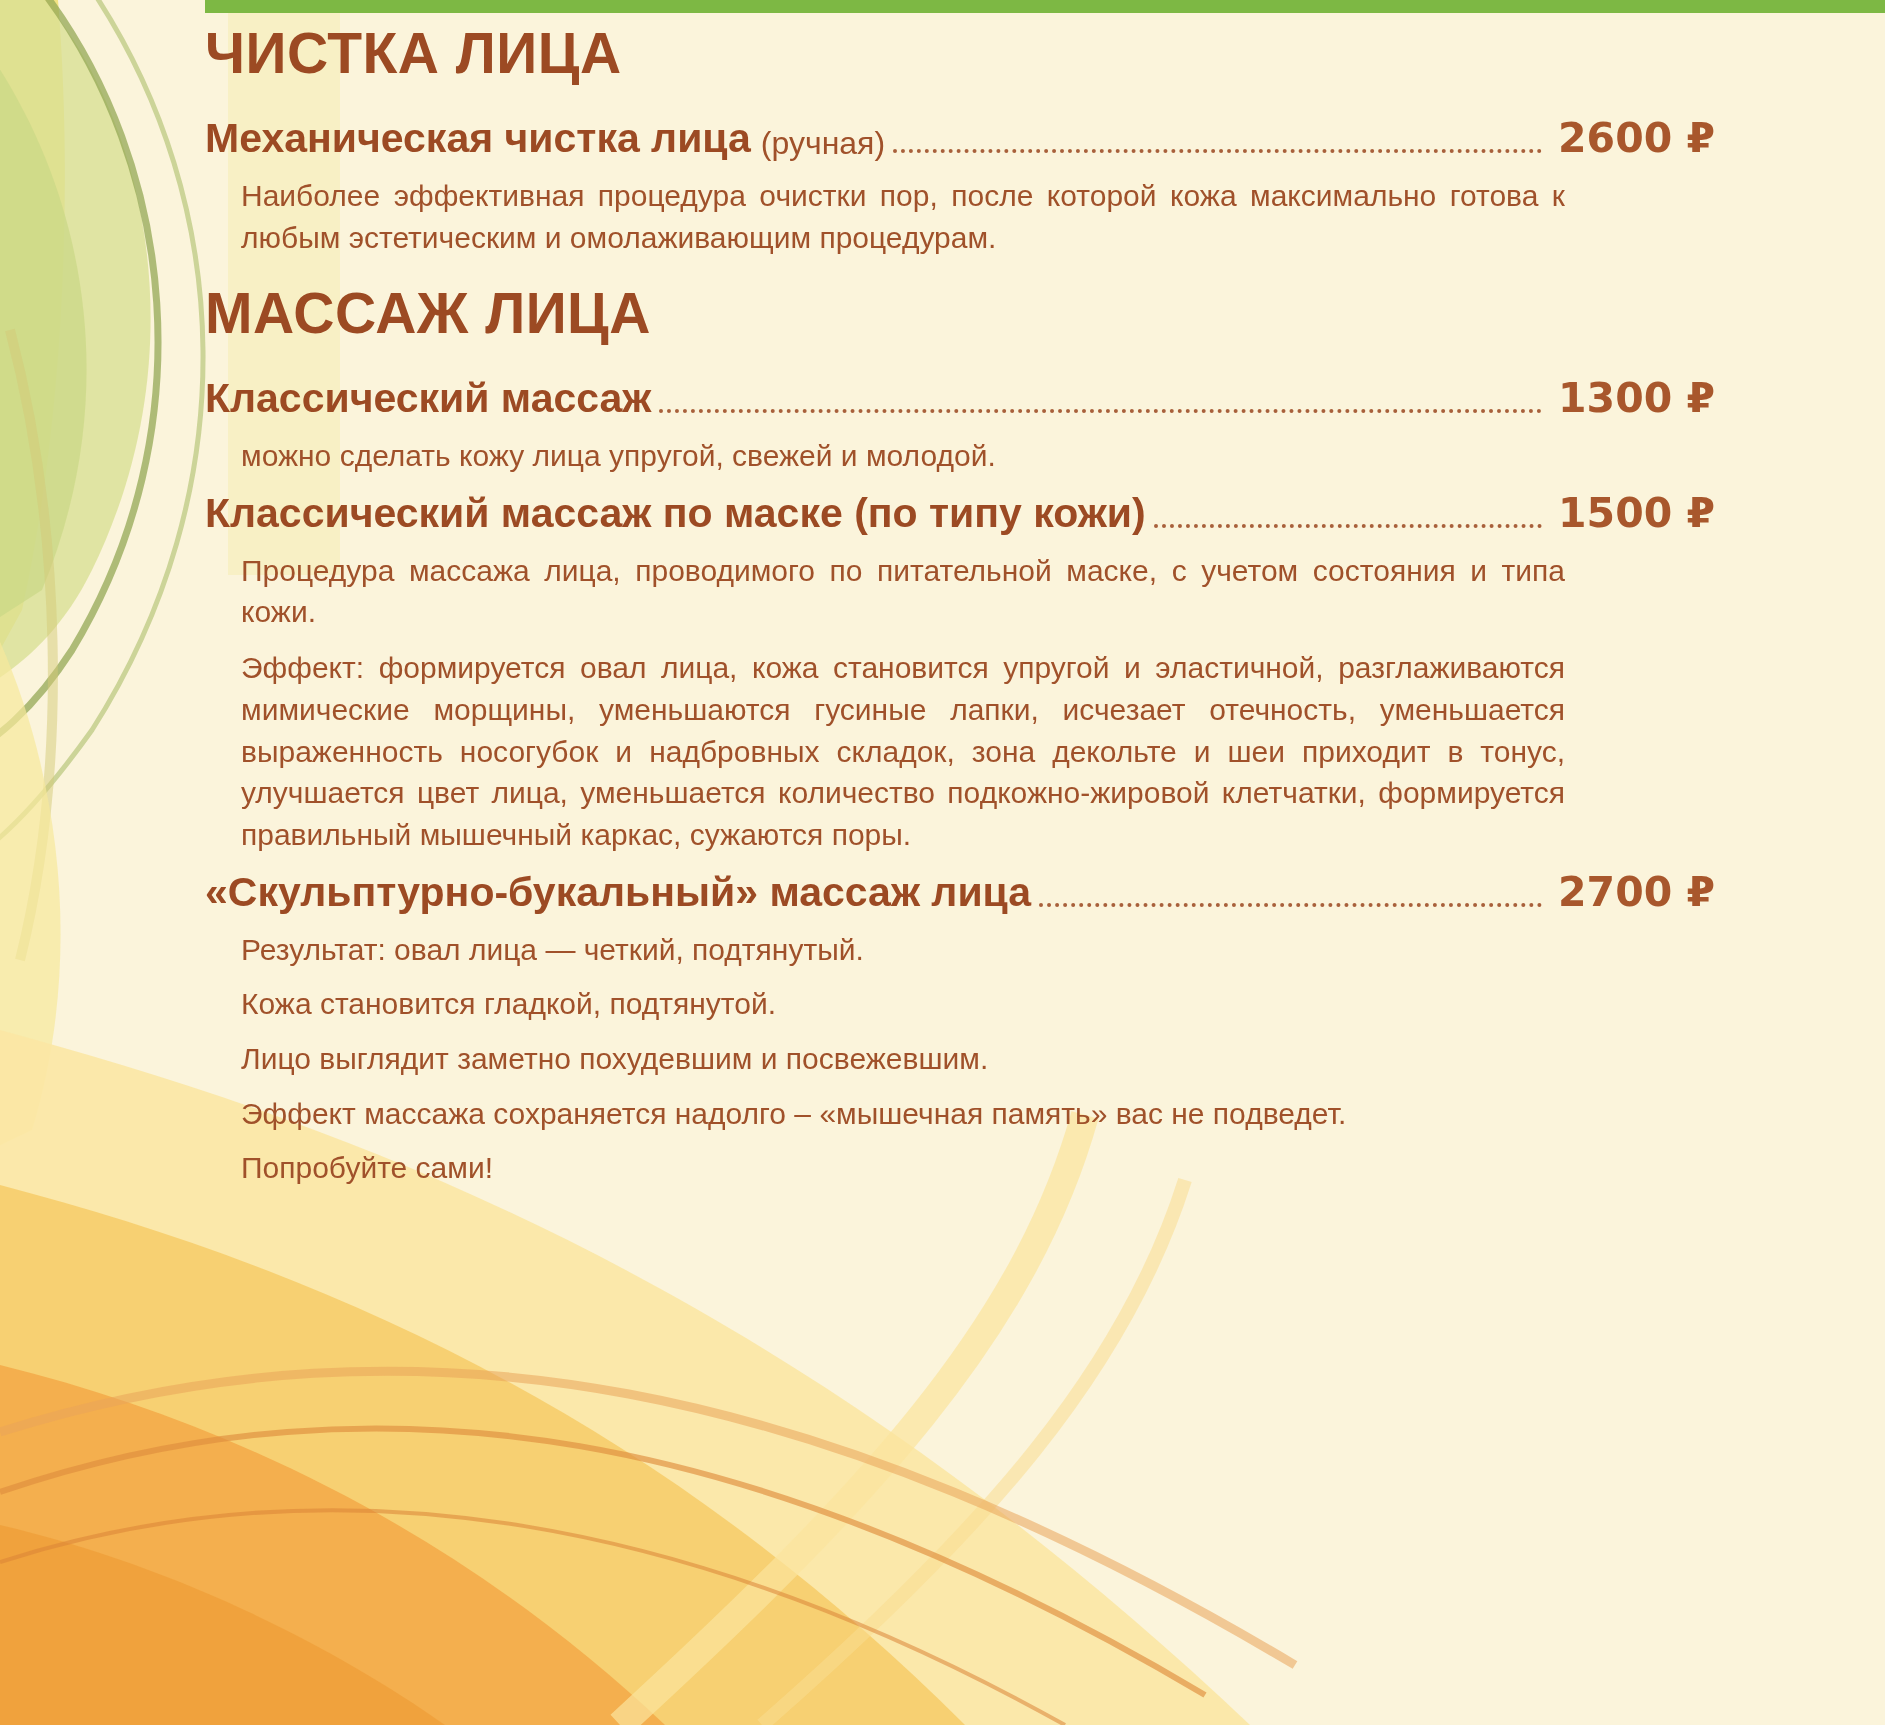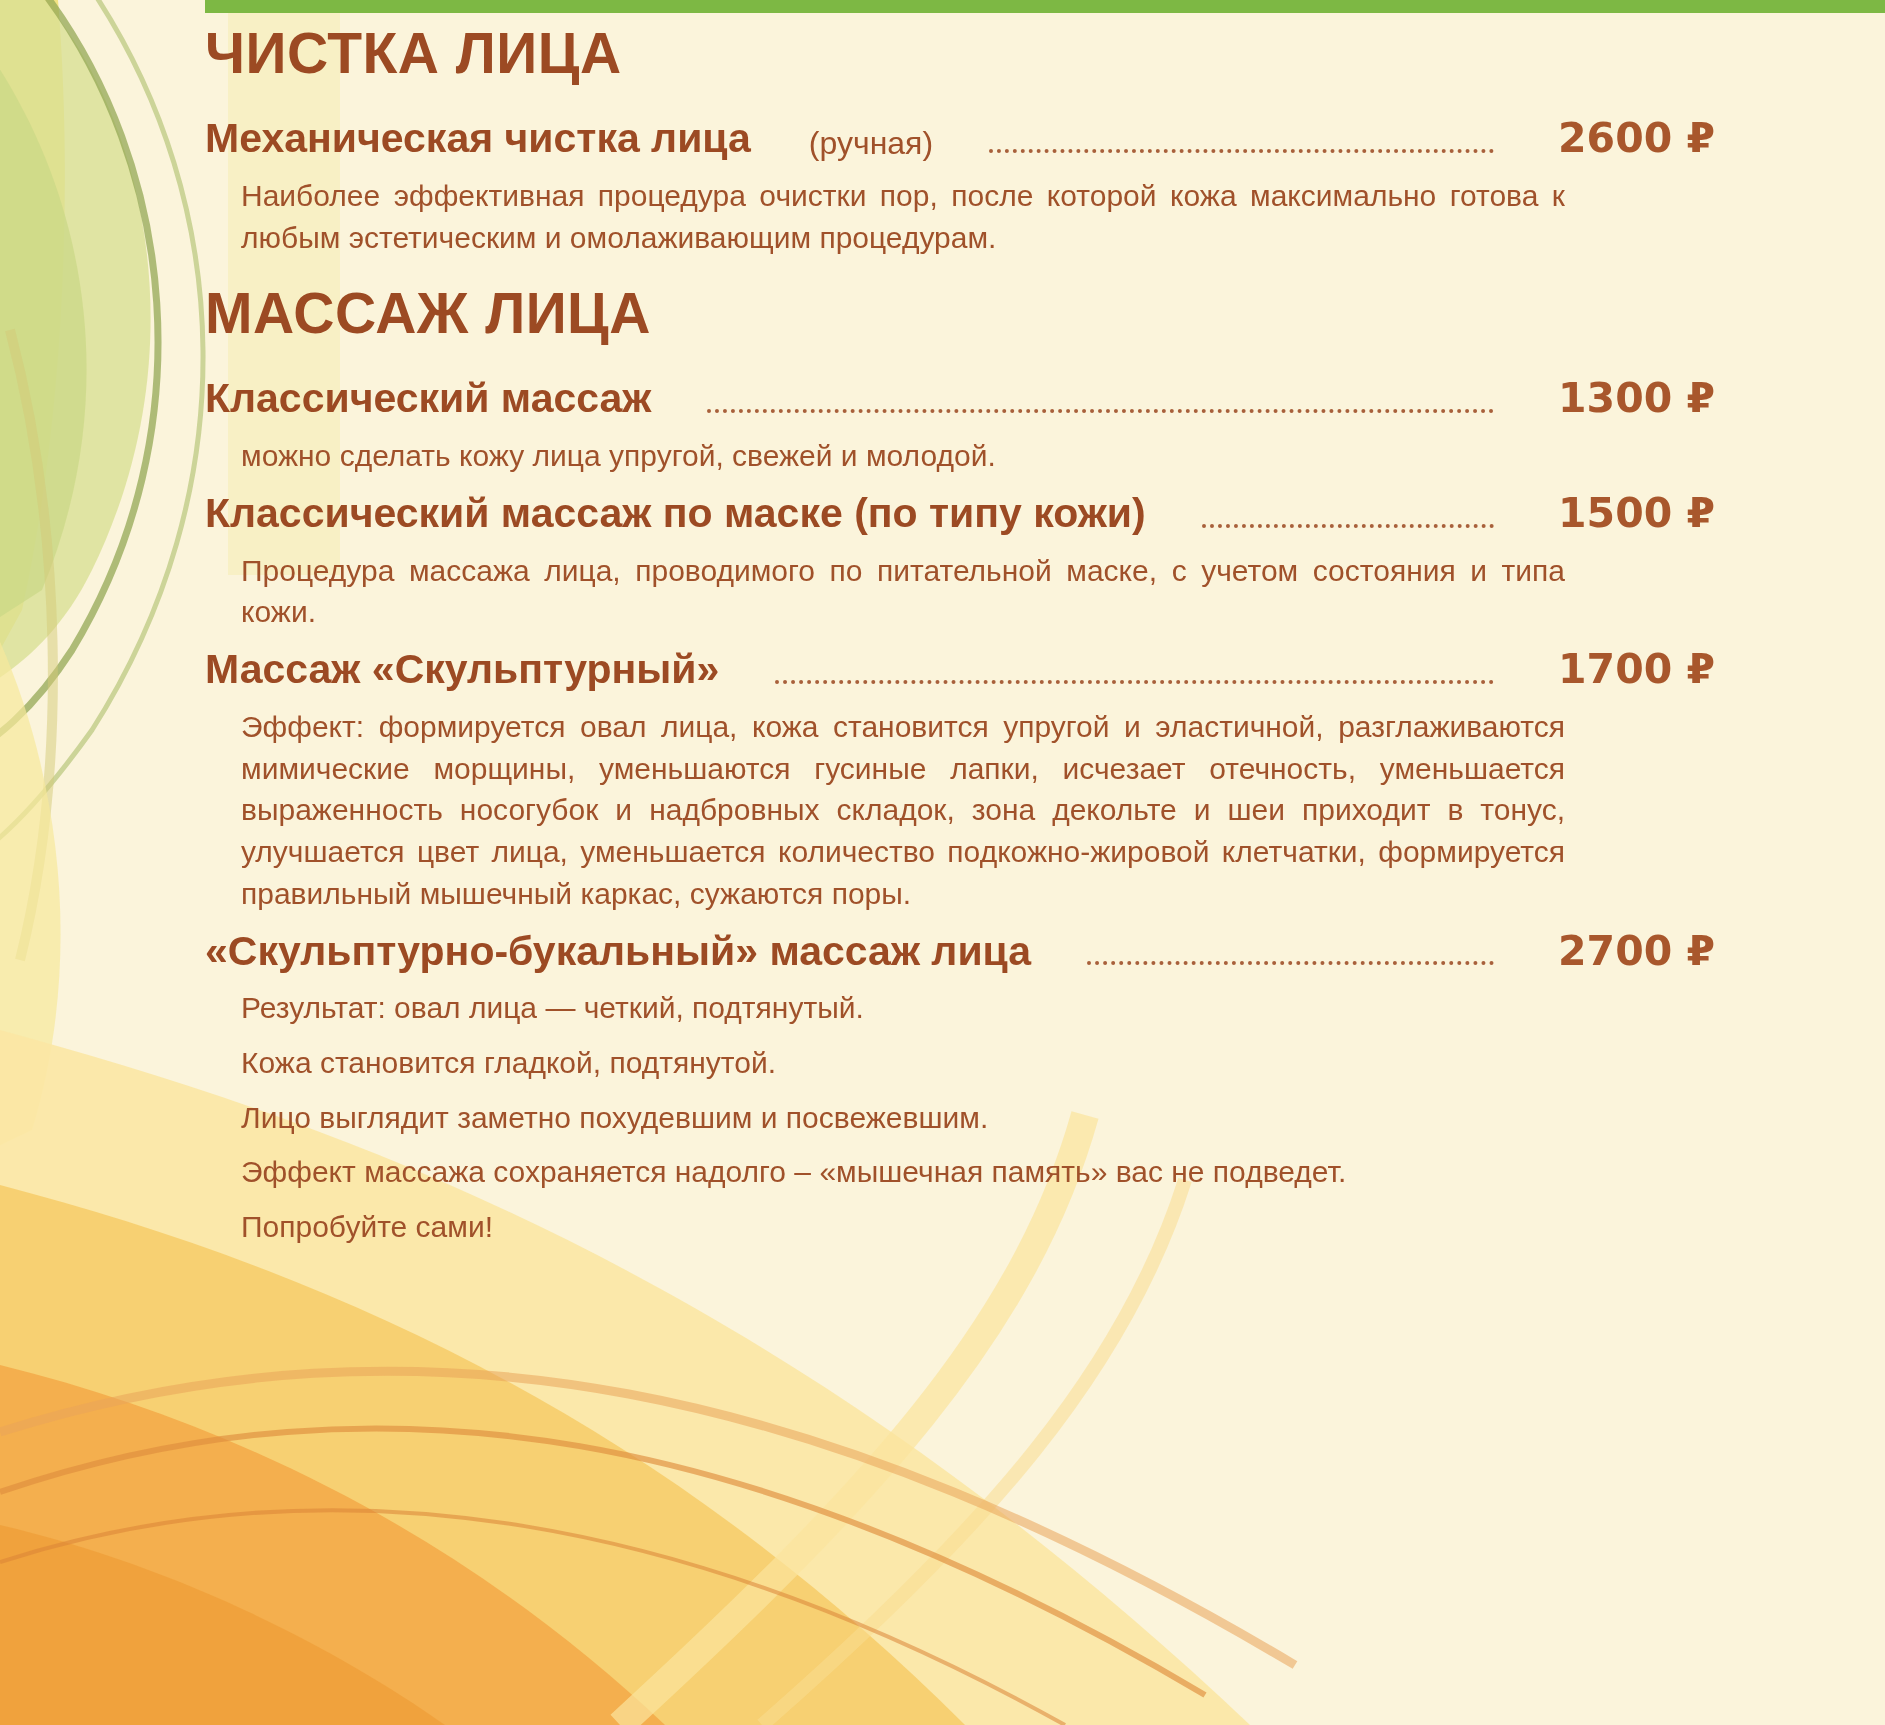--- a/index.html
+++ b/index.html
@@ -40,21 +40,20 @@
     line-height:1.4;
     margin:0 0 34px;
   }
   .section-intro:empty { display:none; }
   .service-item { margin-bottom:10px; }
   .service-row {
     display:flex; align-items:flex-end;
     font-size:41px; font-weight:700;
     color:var(--title);
     line-height:1.12;
-    gap:48px;
   }
   .service-name { white-space:nowrap; }
   .service-name-suffix {
     font-weight:400; font-size:32px;
     margin-left:10px; white-space:nowrap;
     color:var(--text);
   }
   .service-name-suffix:empty { display:none; margin:0; }
   .dots {
     flex:1 1 auto;
@@ -147,26 +146,20 @@
       <span class="service-name">Классический массаж по маске (по типу кожи)</span>
 
       <span class="dots"></span>
       <span class="service-price">1500 ₽</span>
     </div>
     <div class="service-descs">
               <p class="service-desc">Процедура массажа лица, проводимого по питательной маске, с учетом состояния и типа кожи.</p>
             </div>
   </div>
           <div class="service-item">
-    <div class="service-row">
-      <span class="service-name">Массаж «Скульптурный»</span>
-
-      <span class="dots"></span>
-      <span class="service-price">1700 ₽</span>
-    </div>
     <div class="service-descs">
               <p class="service-desc">Эффект: формируется овал лица, кожа становится упругой и эластичной, разглаживаются мимические морщины, уменьшаются гусиные лапки, исчезает отечность, уменьшается выраженность носогубок и надбровных складок, зона декольте и шеи приходит в тонус, улучшается цвет лица, уменьшается количество подкожно-жировой клетчатки, формируется правильный мышечный каркас, сужаются поры.</p>
             </div>
   </div>
           <div class="service-item">
     <div class="service-row">
       <span class="service-name">«Скульптурно-букальный» массаж лица</span>
 
       <span class="dots"></span>
       <span class="service-price">2700 ₽</span>

